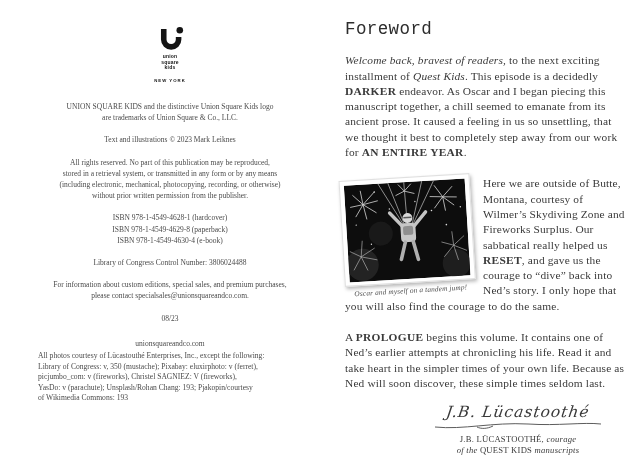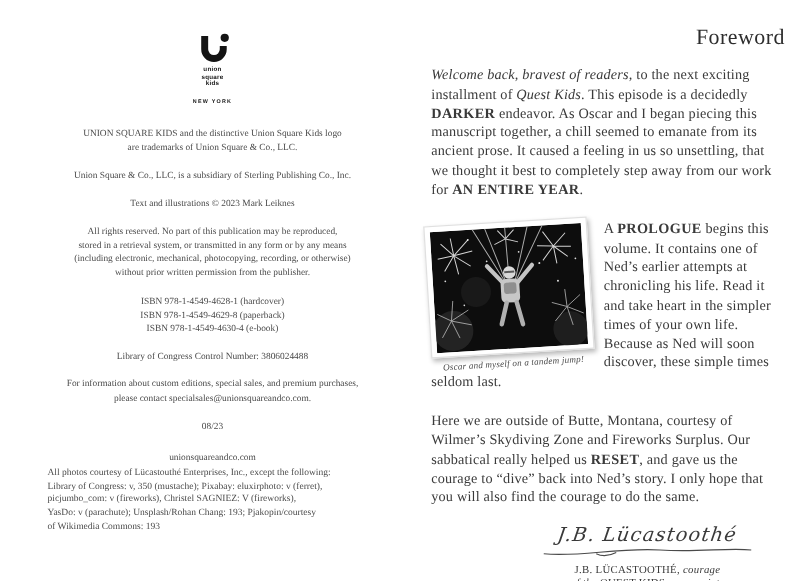--- a/index.html
+++ b/index.html
@@ -34,22 +34,22 @@
     text-align:left;font-size:7.6px;line-height:10.6px;
     white-space:pre-line;color:#4a4a4a;margin-top:2px;
   }
 
   
   .page-right{
     position:absolute;left:345px;top:22px;width:283px;
     font-size:11.4px;line-height:15.3px;color:#3a3a3a;letter-spacing:.15px;
   }
   .foreword-title{
-    font-size:17.5px;font-weight:normal;text-align:right;
-    margin:0 0 16px 0;letter-spacing:.4px;color:#2d2d2d;
+    font-size:17.5px;font-weight:normal;text-align:left;
+    margin:0 0 16px 0;letter-spacing:.4px;color:#2d2d2d;font-family:Liberation Mono, monospace;
   }
   .page-right p{margin:16px 0 14px 0;}
   .b{font-weight:bold;letter-spacing:.3px;}
   .i{font-style:italic;}
 
   .photo-figure{
     float:left;width:131px;margin:3px 10px 2px -3px;
     transform:rotate(-3.5deg);
   }
   .photo-frame{
@@ -89,21 +89,20 @@
       </svg>
       <div class="logo-word">union
 square
 kids</div>
       <div class="logo-city">NEW YORK</div>
     </div>
 
     <div class="block">UNION SQUARE KIDS and the distinctive Union Square Kids logo
 are trademarks of Union Square &amp; Co., LLC.</div>
 
-    <div class="block">Union Square &amp; Co., LLC, is a subsidiary of Sterling Publishing Co., Inc.</div>
 
     <div class="block">Text and illustrations © 2023 Mark Leiknes</div>
 
     <div class="block">All rights reserved. No part of this publication may be reproduced,
 stored in a retrieval system, or transmitted in any form or by any means
 (including electronic, mechanical, photocopying, recording, or otherwise)
 without prior written permission from the publisher.</div>
 
     <div class="block">ISBN 978-1-4549-4628-1 (hardcover)
 ISBN 978-1-4549-4629-8 (paperback)
@@ -174,23 +173,23 @@
             <rect x="54" y="41" width="15" height="19" rx="4" fill="#c7c7c7"></rect>
             <rect x="56.5" y="44" width="10" height="9" rx="2" fill="#8f8f8f"></rect>
             <path d="M58 60 L53 77" stroke="#b0b0b0" stroke-width="3.6" stroke-linecap="round"></path>
             <path d="M66 60 L70 78" stroke="#b0b0b0" stroke-width="3.6" stroke-linecap="round"></path>
           </g>
         </svg>
       </div>
       <div class="photo-caption">Oscar and myself on a tandem jump!</div>
     </div>
 
+    <p><span>Here we are outside of Butte, Montana, courtesy of Wilmer’s Skydiving Zone and Fireworks Surplus. Our sabbatical really helped us </span><span class="b">RESET</span><span>, and gave us the courage to “dive” back into Ned’s story. I only hope that you will also find the courage to do the same.</span></p>
+
     <p><span>A </span><span class="b">PROLOGUE</span><span> begins this volume. It contains one of Ned’s earlier attempts at chronicling his life. Read it and take heart in the simpler times of your own life. Because as Ned will soon discover, these simple times seldom last.</span></p>
-
-    <p><span>Here we are outside of Butte, Montana, courtesy of Wilmer’s Skydiving Zone and Fireworks Surplus. Our sabbatical really helped us </span><span class="b">RESET</span><span>, and gave us the courage to “dive” back into Ned’s story. I only hope that you will also find the courage to do the same.</span></p>
 
     <div class="sig-block">
       <span class="signature">J.B. Lücastoothé</span>
       <svg class="flourish" width="170" height="10" viewBox="0 0 170 10">
         <path d="M2 7 C 30 10, 60 2, 95 4 C 125 6, 150 2, 168 4 M60 6 c -6 3, -12 3, -16 1" fill="none" stroke="#4a4a4a" stroke-width="0.9"></path>
       </svg>
       <div class="byline">
         <div><span>J.B. LÜCASTOOTHÉ,</span><span class="i"> courage</span></div>
         <div><span class="i">of the </span><span>QUEST KIDS</span><span class="i"> manuscripts</span></div>
       </div>

